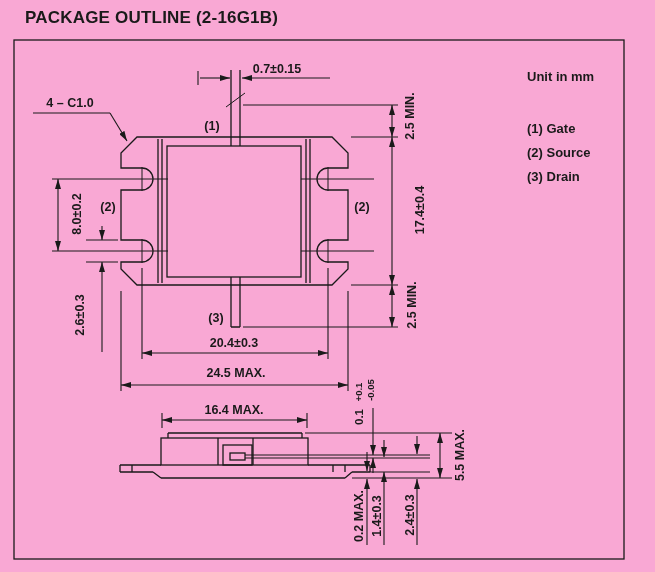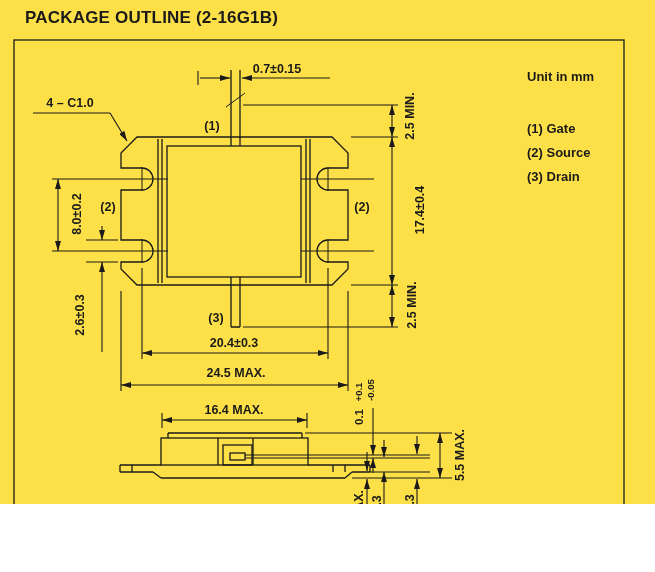--- a/index.html
+++ b/index.html
@@ -1,16 +1,16 @@
 <!DOCTYPE html>
 <html><head>
 <meta charset="utf-8">
 <style>
   html,body{margin:0;padding:0;background:#ffffff;}
-  .page{position:relative;width:655px;height:504px;background:#fde047;
+  .page{position:relative;width:655px;height:572px;background:#f9a8d4;
         font-family:"Liberation Sans", sans-serif;}
   svg{position:absolute;left:0;top:0;}
   text{fill:#1a1a1a;font-family:"Liberation Sans", sans-serif;font-weight:bold;}
   .t-title{font-size:17px;letter-spacing:0.2px;}
   .t-dim{font-size:12.5px;}
   .t-small{font-size:9.5px;}
   .t-mid{font-size:11.5px;}
   .t-legend{font-size:13px;}
   .ln{stroke:#1a1a1a;fill:none;}
   .sw-outline{stroke-width:1.3;}

